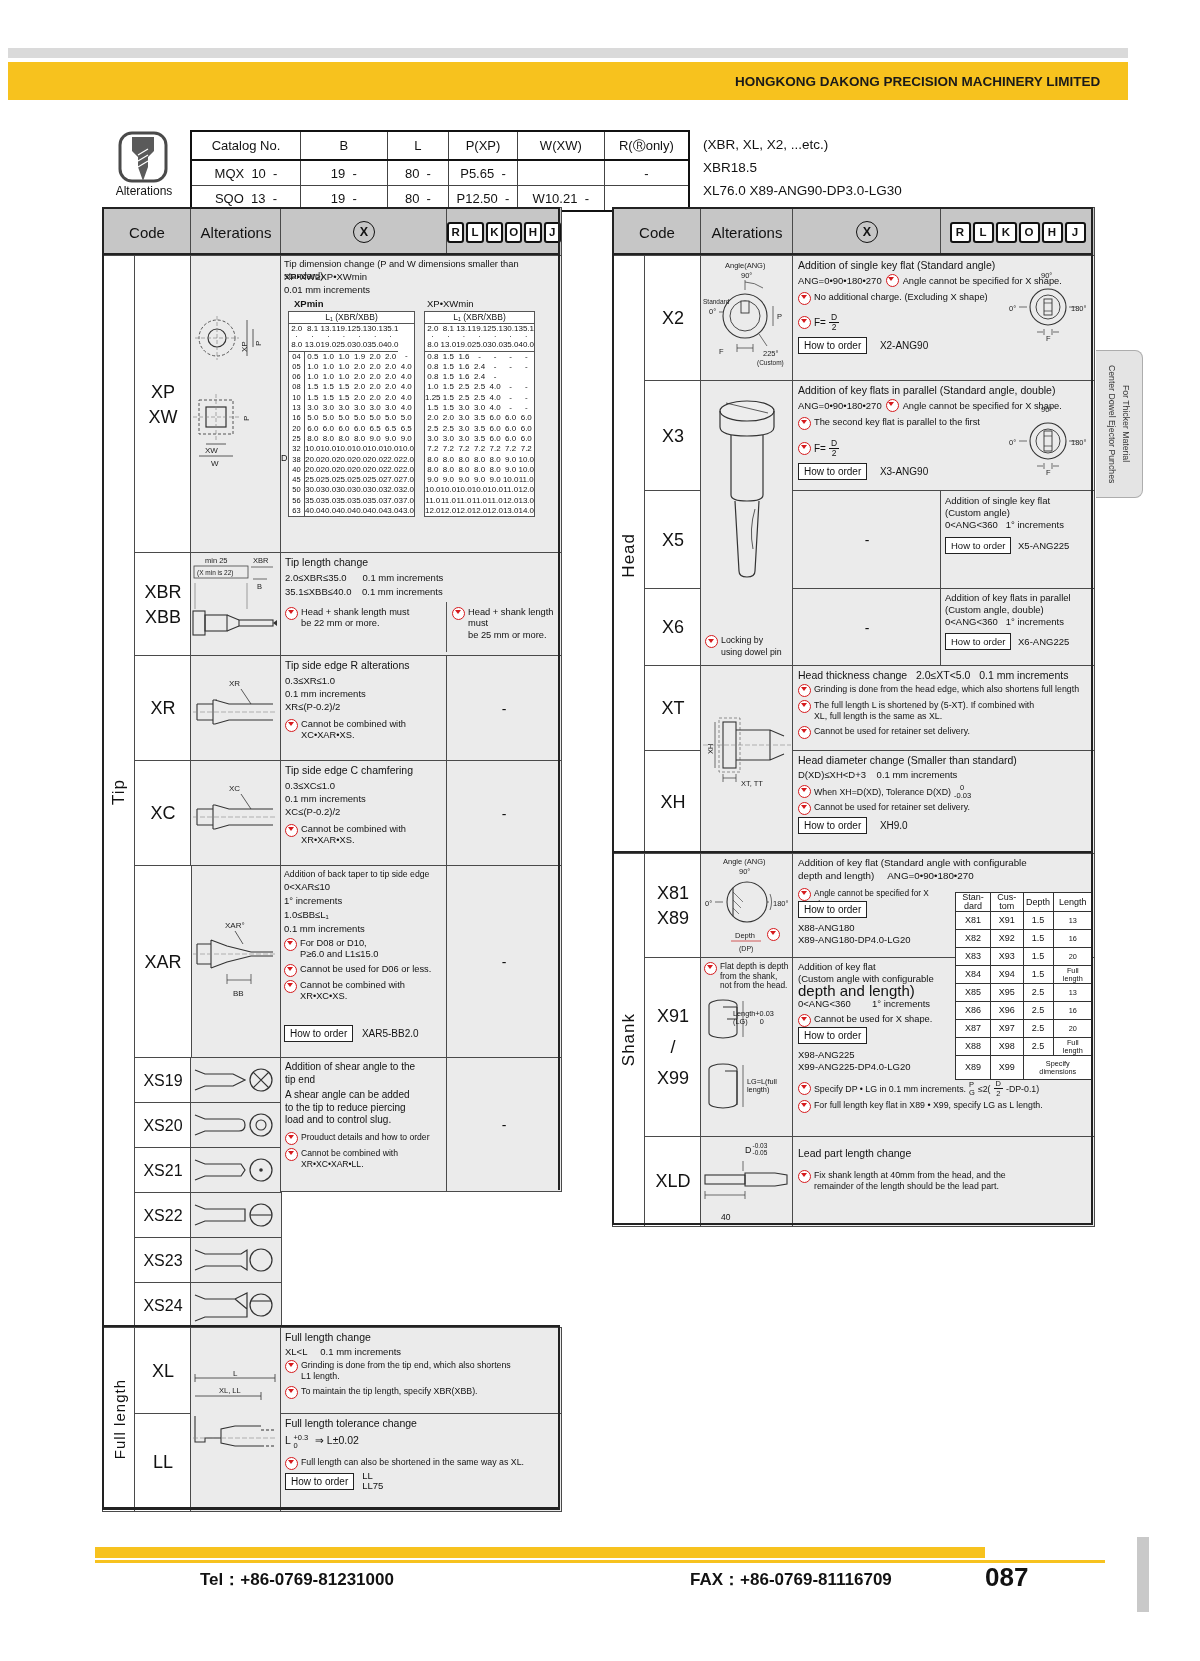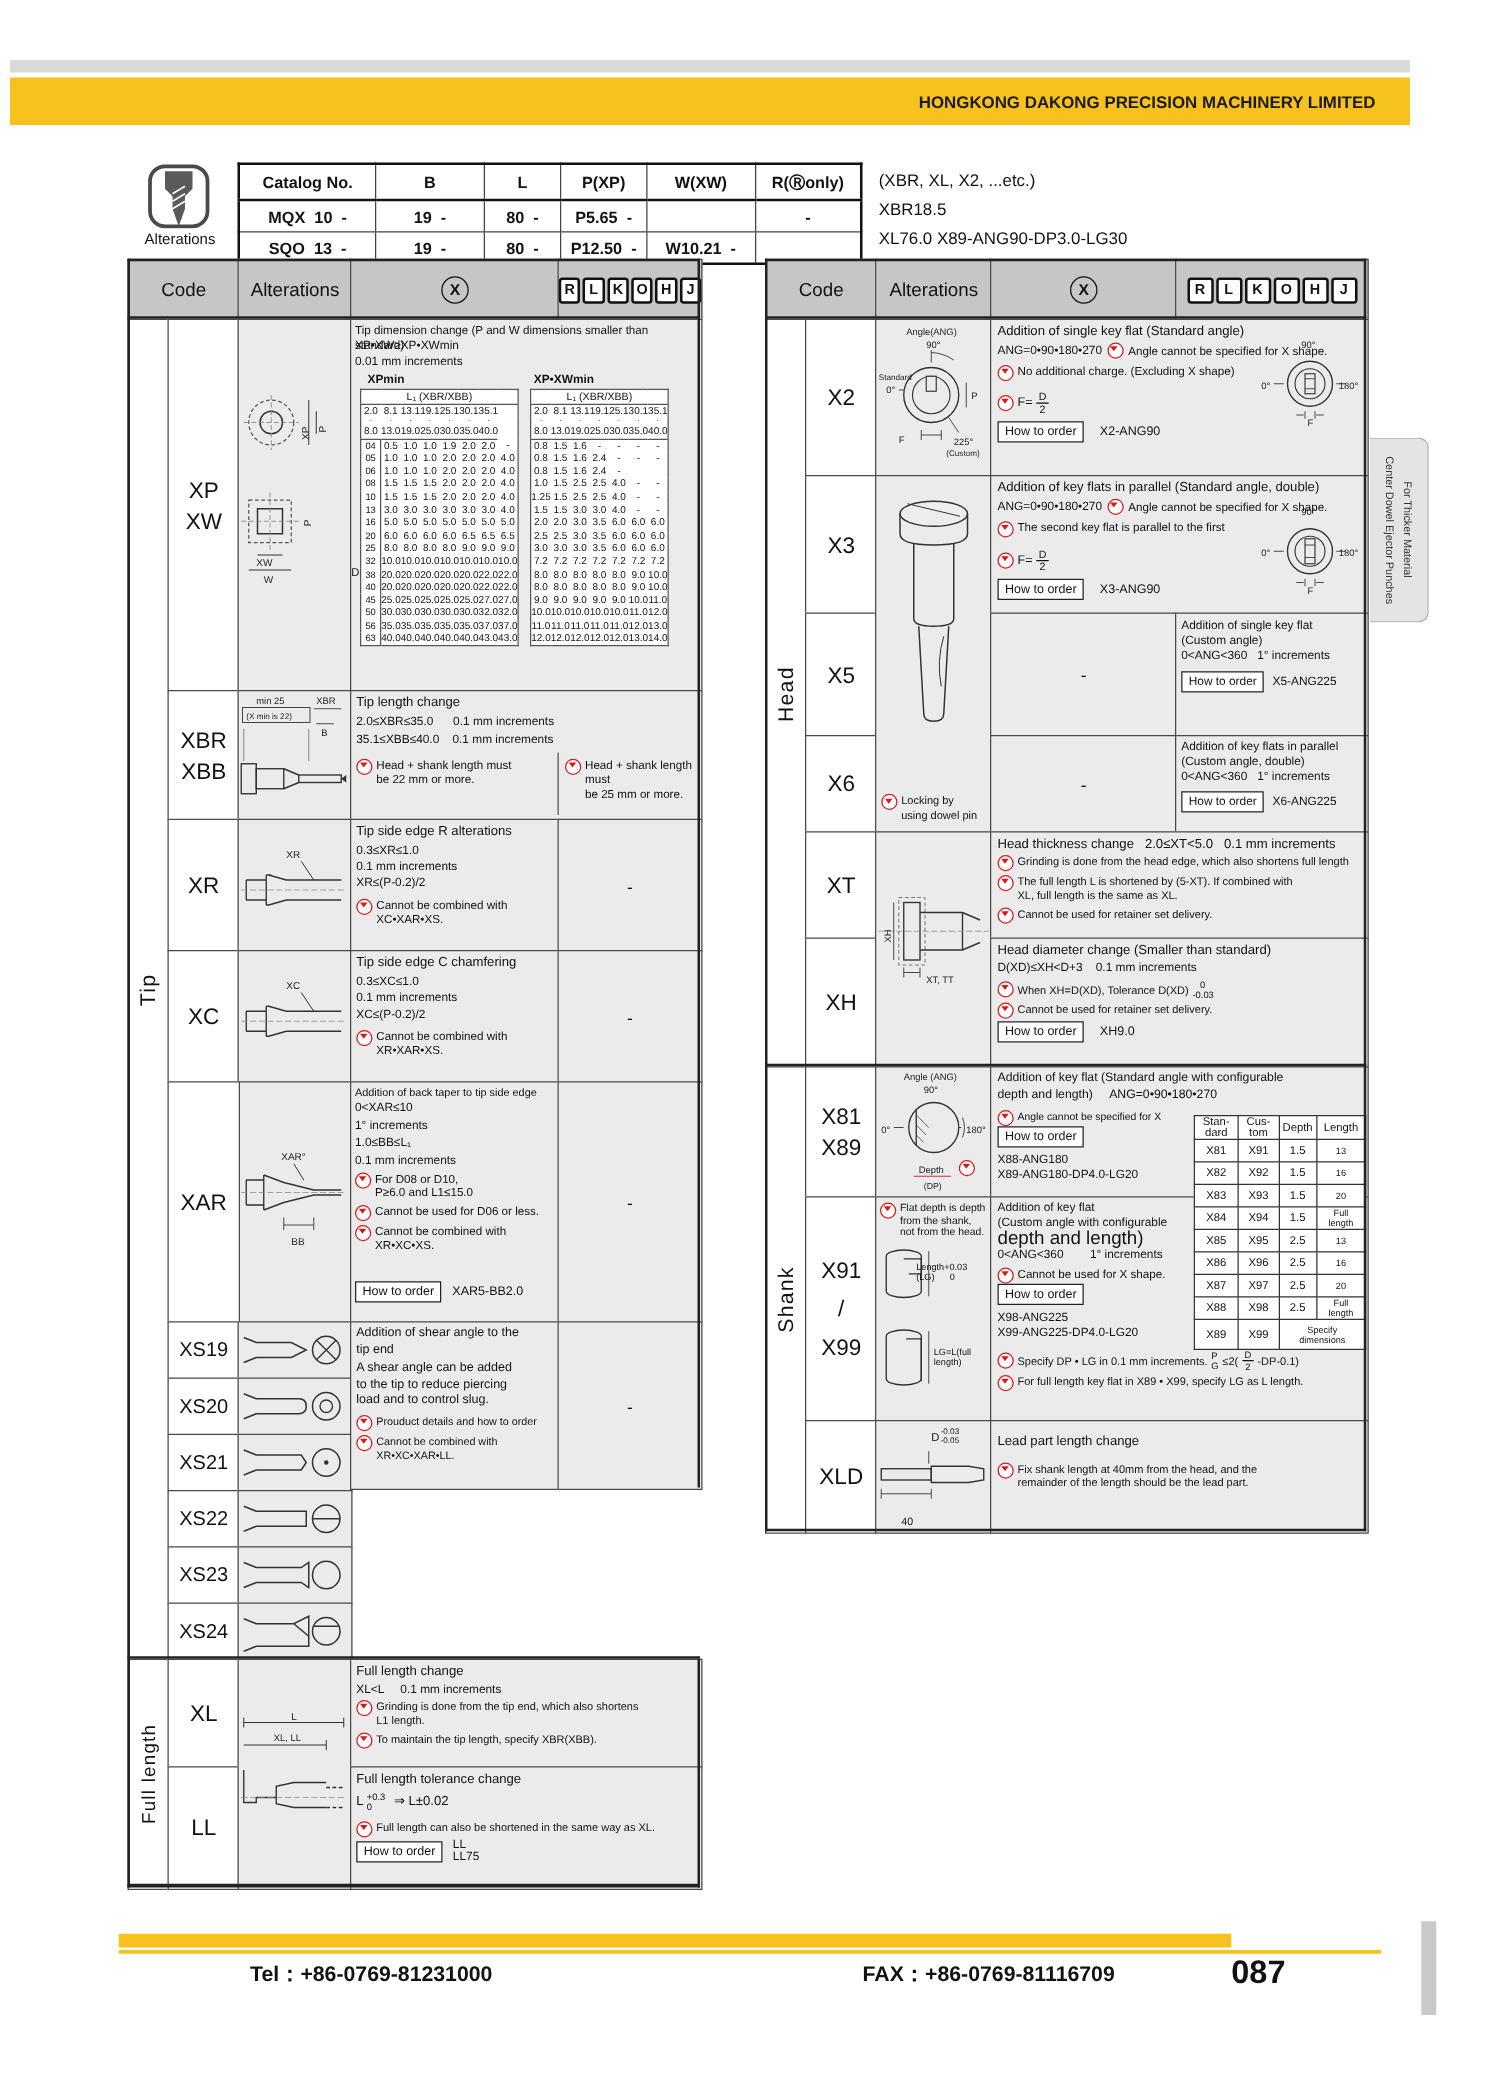--- a/index.html
+++ b/index.html
@@ -33,21 +33,21 @@
   .numtab td{font-size:8px;line-height:10.3px;text-align:center;padding:0;min-width:15.5px;color:#111}
   .numtab .cap td{font-size:8.5px;border-bottom:1px solid #555;line-height:11px}
   .numtab .dots td{line-height:6px;font-size:7px}
   .numtab .bot td{border-bottom:1px solid #555}
   .numtab .rl{border-right:1px solid #555;min-width:12px;font-size:7.5px}
   .kft{position:absolute;background:#fff;border:1px solid #333}
   .kft td,.kft th{border:1px solid #333;font-size:9px;font-weight:normal;text-align:center;padding:0 1px;line-height:9.5px}
   .kft th{line-height:9px;white-space:pre-line}
   .kft .fl{font-size:7.3px;white-space:pre-line;line-height:7.5px}
   .ct{position:absolute;border:2px solid #111;background:#fff}
-  .ct th,.ct td{border:1px solid #444;font-weight:bold;text-align:center;font-size:13px;white-space:pre}
+  .ct th,.ct td{border:1px solid #444;font-weight:normal;text-align:center;font-size:13px;white-space:pre}
   .ct th{height:25px;border-bottom:2px solid #111}
   .ct td{height:22px}
   svg{display:block}
   svg text{font-family:"Liberation Sans",sans-serif;fill:#222}
   .seg{position:absolute;background:#222}
 </style>
 </head>
 <body>
 
 <div class="page">
@@ -150,21 +150,21 @@
         <text x="14" y="149" font-size="8">XW</text>
         <text x="20" y="162" font-size="8">W</text>
         <text transform="rotate(-90 54 113)" x="50" y="117" font-size="8">P</text>
       </svg>
     </div>
     <div class="cell" style="left:178px;top:48px;width:280px;height:297px"></div>
     <div class="blk" style="left:182px;top:51px;width:274px;font-size:9.3px">Tip dimension change (P and W dimensions smaller than standard)</div>
     <div class="blk" style="left:182px;top:64px">XP•XW≥XP•XWmin</div>
     <div class="blk" style="left:182px;top:77px">0.01 mm increments</div>
     <div class="blk" style="left:192px;top:91px;font-weight:bold;font-size:9.5px">XPmin</div>
-    <div class="blk" style="left:325px;top:91px;font-weight:bold;font-size:9.5px">XP•XWmin</div>
+    <div class="blk" style="left:325px;top:91px;font-weight:normal;font-size:9.5px">XP•XWmin</div>
     <div class="blk" style="left:179px;top:245px;font-size:9px">D</div>
 
     <table class="numtab" style="left:186px;top:104px">
       <tbody>
           <tr class="cap">
             <td colspan="8">L₁ (XBR/XBB)</td>
           </tr>
       <tr>
             <td>2.0</td>
             <td>8.1</td>

